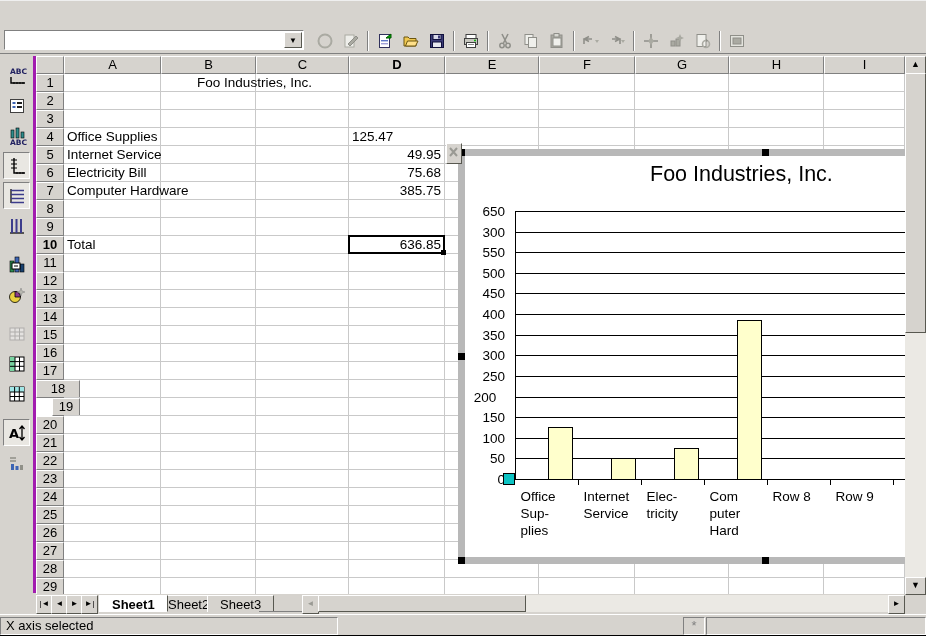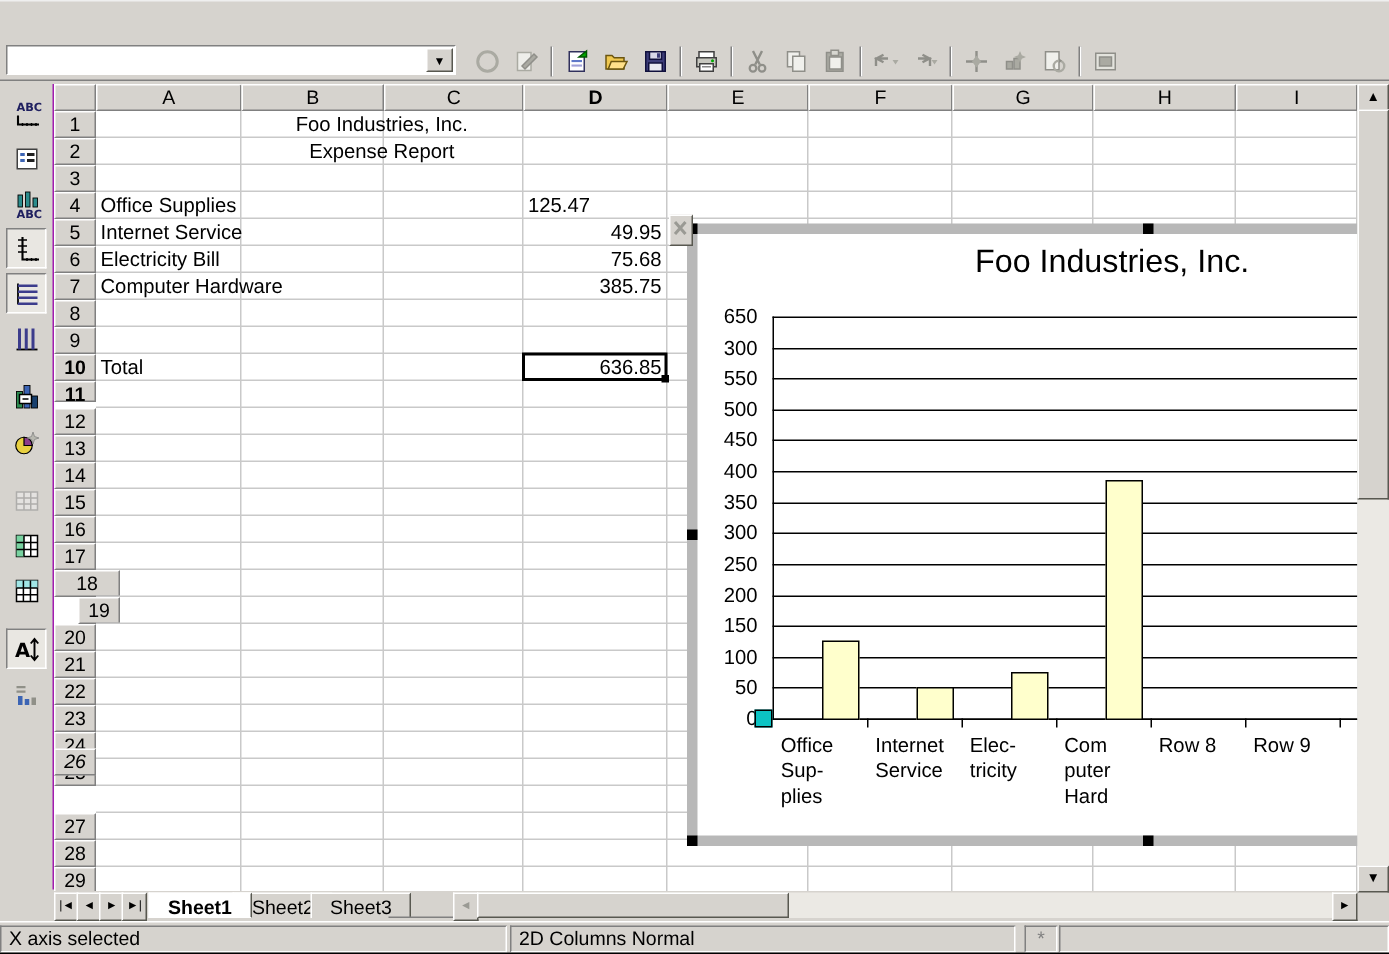--- a/index.html
+++ b/index.html
@@ -20,21 +20,21 @@
   .menu-item u{text-underline-offset:2px;}
   
   #funcbar{position:absolute;left:0;top:25px;width:100%;height:28px;display:flex;align-items:center;border-bottom:1px solid #808080;box-sizing:border-box;}
   #combo{position:absolute;left:4px;top:4px;width:300px;height:20px;background:#fff;box-sizing:border-box;}
   #combo .field{position:absolute;left:1px;top:1px;right:17px;bottom:1px;background:#fff;}
   #combo .drop{position:absolute;right:1px;top:1px;width:16px;bottom:1px;background:#d6d3ce;text-align:center;font-size:8px;line-height:16px;}
   .tb-sep{width:1px;height:20px;background:#808080;border-right:1px solid #fff;margin:0 3px;}
   .tb-btn{width:24px;height:22px;display:flex;align-items:center;justify-content:center;margin:0 1px;}
   .tb-btn svg{display:block;}
   
-  #lefttb{position:absolute;left:0;top:55px;width:36px;bottom:43px;border-right:1px solid #a21caf;box-sizing:border-box;display:flex;flex-direction:column;align-items:center;padding-top:6px;}
+  #lefttb{position:absolute;left:0;top:55px;width:36px;bottom:43px;border-right:3px solid #a21caf;box-sizing:border-box;display:flex;flex-direction:column;align-items:center;padding-top:6px;}
   .ltb-btn{width:27px;height:27px;display:flex;align-items:center;justify-content:center;margin-bottom:3px;background:transparent;box-sizing:border-box;}
   .ltb-btn.pressed{background:#e9e7e2;border-top:1px solid #808080;border-left:1px solid #808080;border-right:1px solid #fff;border-bottom:1px solid #fff;}
   .ltb-btn.disabled{opacity:.55;filter:grayscale(1);}
   .ltb-gap{height:9px;}
   
   #gridarea{position:absolute;left:36px;top:55px;width:869px;height:538px;background:#fff;overflow:hidden;}
   .hdr{background:#d6d3ce;border-top:1px solid #fff;border-left:1px solid #fff;border-right:1px solid #808080;border-bottom:1px solid #808080;box-sizing:border-box;text-align:center;font-size:13px;line-height:16px;}
   .gridline-v{position:absolute;width:1px;background:#c9c9c9;}
   .gridline-h{position:absolute;height:1px;background:#c9c9c9;}
   .cell-text{position:absolute;height:18px;line-height:17px;white-space:nowrap;font-size:13.5px;}
@@ -309,21 +309,21 @@
       <div class="hdr abs" style="left: 0px; top: 108px; width: 28px; height: 18px; line-height: 16px;">6</div>
       <div class="gridline-h abs" style="left: 28px; top: 125px; width: 841px;"></div>
       <div class="hdr abs" style="left: 0px; top: 126px; width: 28px; height: 18px; line-height: 16px;">7</div>
       <div class="gridline-h abs" style="left: 28px; top: 143px; width: 841px;"></div>
       <div class="hdr abs" style="left: 0px; top: 144px; width: 28px; height: 18px; line-height: 16px;">8</div>
       <div class="gridline-h abs" style="left: 28px; top: 161px; width: 841px;"></div>
       <div class="hdr abs" style="left: 0px; top: 162px; width: 28px; height: 18px; line-height: 16px;">9</div>
       <div class="gridline-h abs" style="left: 28px; top: 179px; width: 841px;"></div>
       <div class="hdr abs" style="left: 0px; top: 180px; width: 28px; height: 18px; line-height: 16px; font-weight: bold;">10</div>
       <div class="gridline-h abs" style="left: 28px; top: 197px; width: 841px;"></div>
-      <div class="hdr abs" style="left: 0px; top: 198px; width: 28px; height: 14px; line-height: 16px; font-weight: bold;">11</div>
+      <div class="hdr abs" style="left: 0px; top: 198px; width: 28px; height: 34px; line-height: 16px;">11</div>
       <div class="gridline-h abs" style="left: 28px; top: 215px; width: 841px;"></div>
       <div class="hdr abs" style="left: 0px; top: 216px; width: 28px; height: 18px; line-height: 16px;">12</div>
       <div class="gridline-h abs" style="left: 28px; top: 233px; width: 841px;"></div>
       <div class="hdr abs" style="left: 0px; top: 234px; width: 28px; height: 18px; line-height: 16px;">13</div>
       <div class="gridline-h abs" style="left: 28px; top: 251px; width: 841px;"></div>
       <div class="hdr abs" style="left: 0px; top: 252px; width: 28px; height: 18px; line-height: 16px;">14</div>
       <div class="gridline-h abs" style="left: 28px; top: 269px; width: 841px;"></div>
       <div class="hdr abs" style="left: 0px; top: 270px; width: 28px; height: 18px; line-height: 16px;">15</div>
       <div class="gridline-h abs" style="left: 28px; top: 287px; width: 841px;"></div>
       <div class="hdr abs" style="left: 0px; top: 288px; width: 28px; height: 18px; line-height: 16px;">16</div>
@@ -339,38 +339,37 @@
       <div class="hdr abs" style="left: 0px; top: 378px; width: 28px; height: 18px; line-height: 16px;">21</div>
       <div class="gridline-h abs" style="left: 28px; top: 395px; width: 841px;"></div>
       <div class="hdr abs" style="left: 0px; top: 396px; width: 28px; height: 18px; line-height: 16px;">22</div>
       <div class="gridline-h abs" style="left: 28px; top: 413px; width: 841px;"></div>
       <div class="hdr abs" style="left: 0px; top: 414px; width: 28px; height: 18px; line-height: 16px;">23</div>
       <div class="gridline-h abs" style="left: 28px; top: 431px; width: 841px;"></div>
       <div class="hdr abs" style="left: 0px; top: 432px; width: 28px; height: 18px; line-height: 16px;">24</div>
       <div class="gridline-h abs" style="left: 28px; top: 449px; width: 841px;"></div>
       <div class="hdr abs" style="left: 0px; top: 450px; width: 28px; height: 18px; line-height: 16px;">25</div>
       <div class="gridline-h abs" style="left: 28px; top: 467px; width: 841px;"></div>
-      <div class="hdr abs" style="left: 0px; top: 443px; width: 28px; height: 18px; line-height: 16px; font-style: italic;">26</div>
+      <div class="hdr abs" style="left: 0px; top: 468px; width: 28px; height: 18px; line-height: 16px;">26</div>
       <div class="gridline-h abs" style="left: 28px; top: 485px; width: 841px;"></div>
       <div class="hdr abs" style="left: 0px; top: 486px; width: 28px; height: 18px; line-height: 16px;">27</div>
       <div class="gridline-h abs" style="left: 28px; top: 503px; width: 841px;"></div>
       <div class="hdr abs" style="left: 0px; top: 504px; width: 28px; height: 18px; line-height: 16px;">28</div>
       <div class="gridline-h abs" style="left: 28px; top: 521px; width: 841px;"></div>
       <div class="hdr abs" style="left: 0px; top: 522px; width: 28px; height: 18px; line-height: 16px;">29</div>
       <div class="gridline-v abs" style="left: 124px; top: 18px; height: 522px;"></div>
       <div class="gridline-v abs" style="left: 219px; top: 18px; height: 522px;"></div>
       <div class="gridline-v abs" style="left: 312px; top: 18px; height: 522px;"></div>
       <div class="gridline-v abs" style="left: 408px; top: 18px; height: 522px;"></div>
       <div class="gridline-v abs" style="left: 502px; top: 18px; height: 522px;"></div>
       <div class="gridline-v abs" style="left: 598px; top: 18px; height: 522px;"></div>
       <div class="gridline-v abs" style="left: 692px; top: 18px; height: 522px;"></div>
       <div class="gridline-v abs" style="left: 787px; top: 18px; height: 522px;"></div>
       <div class="gridline-v abs" style="left: 868px; top: 18px; height: 522px;"></div>
       <div class="cell-text" style="left: 128px; top: 18px; width: 181px; text-align: center;">Foo Industries, Inc.</div>
-      <div class="cell-text" style="left: 128px; top: 36px; width: 181px; text-align: center;">Expense Report</div>
       <div class="cell-text" style="left: 31px; top: 72px; width: 90px; text-align: left;">Office Supplies</div>
       <div class="cell-text" style="left: 316px; top: 72px; width: 89px; text-align: left;">125.47</div>
       <div class="cell-text" style="left: 31px; top: 90px; width: 90px; text-align: left;">Internet Service</div>
       <div class="cell-text" style="left: 316px; top: 90px; width: 89px; text-align: right;">49.95</div>
       <div class="cell-text" style="left: 31px; top: 108px; width: 90px; text-align: left;">Electricity Bill</div>
       <div class="cell-text" style="left: 316px; top: 108px; width: 89px; text-align: right;">75.68</div>
       <div class="cell-text" style="left: 31px; top: 126px; width: 90px; text-align: left;">Computer Hardware</div>
       <div class="cell-text" style="left: 316px; top: 126px; width: 89px; text-align: right;">385.75</div>
       <div class="cell-text" style="left: 31px; top: 180px; width: 90px; text-align: left;">Total</div>
       <div class="cell-text" style="left: 316px; top: 180px; width: 89px; text-align: right;">636.85</div>
@@ -383,21 +382,21 @@
       <div class="inner">
         <div id="chart-title" style="left: 185px; top: 6px;">Foo Industries, Inc.</div>
         <div class="ch-ylabel" style="left: 0px; top: 323px; width: 40px;">0</div>
         <div class="ch-grid" style="left: 50px; top: 323px; width: 390px;"></div>
         <div class="ch-ylabel" style="left: 0px; top: 302px; width: 40px;">50</div>
         <div class="ch-grid" style="left: 50px; top: 302px; width: 390px;"></div>
         <div class="ch-ylabel" style="left: 0px; top: 282px; width: 40px;">100</div>
         <div class="ch-grid" style="left: 50px; top: 282px; width: 390px;"></div>
         <div class="ch-ylabel" style="left: 0px; top: 261px; width: 40px;">150</div>
         <div class="ch-grid" style="left: 50px; top: 261px; width: 390px;"></div>
-        <div class="ch-ylabel" style="left: 0px; top: 241px; width: 40px;">200</div>
+        <div class="ch-ylabel" style="left: 0px; top: 241px; width: 40px; text-align: center;">200</div>
         <div class="ch-grid" style="left: 50px; top: 241px; width: 390px;"></div>
         <div class="ch-ylabel" style="left: 0px; top: 220px; width: 40px;">250</div>
         <div class="ch-grid" style="left: 50px; top: 220px; width: 390px;"></div>
         <div class="ch-ylabel" style="left: 0px; top: 199px; width: 40px;">300</div>
         <div class="ch-grid" style="left: 50px; top: 199px; width: 390px;"></div>
         <div class="ch-ylabel" style="left: 0px; top: 179px; width: 40px;">350</div>
         <div class="ch-grid" style="left: 50px; top: 179px; width: 390px;"></div>
         <div class="ch-ylabel" style="left: 0px; top: 158px; width: 40px;">400</div>
         <div class="ch-grid" style="left: 50px; top: 158px; width: 390px;"></div>
         <div class="ch-ylabel" style="left: 0px; top: 137px; width: 40px;">450</div>
@@ -470,18 +469,17 @@
       <div class="sheet-tab" style="left: 171px;">Sheet3</div>
       <div style="position: absolute; left: 223px; top: 17px; width: 43px; height: 1px; background: rgb(128, 128, 128);"></div>
       <div class="tabnav raised" style="left: 266px; color: rgb(154, 154, 148);">◄</div>
       <div class="sb-track" style="position: absolute; left: 282px; top: 1px; width: 586px; height: 17px;"></div>
       <div class="sb-thumb raised" style="position: absolute; left: 282px; top: 1px; width: 206px; height: 15px;"></div>
       <div class="tabnav raised" style="left: 852px;">►</div>
     </div>
 
   <div id="statusbar">
     <div class="status-panel" style="left:0;width:326px;">X axis selected</div>
-    <div class="status-panel" style="left:340px;width:325px;">2D Columns Normal</div>
     <div class="status-panel" style="left:683px;width:10px;color:#808080;text-align:center;">*</div>
     <div class="status-panel" style="left:706px;width:208px;"></div>
   </div>
   <div id="bottomline"></div>
 </div>
 
 </body></html>

